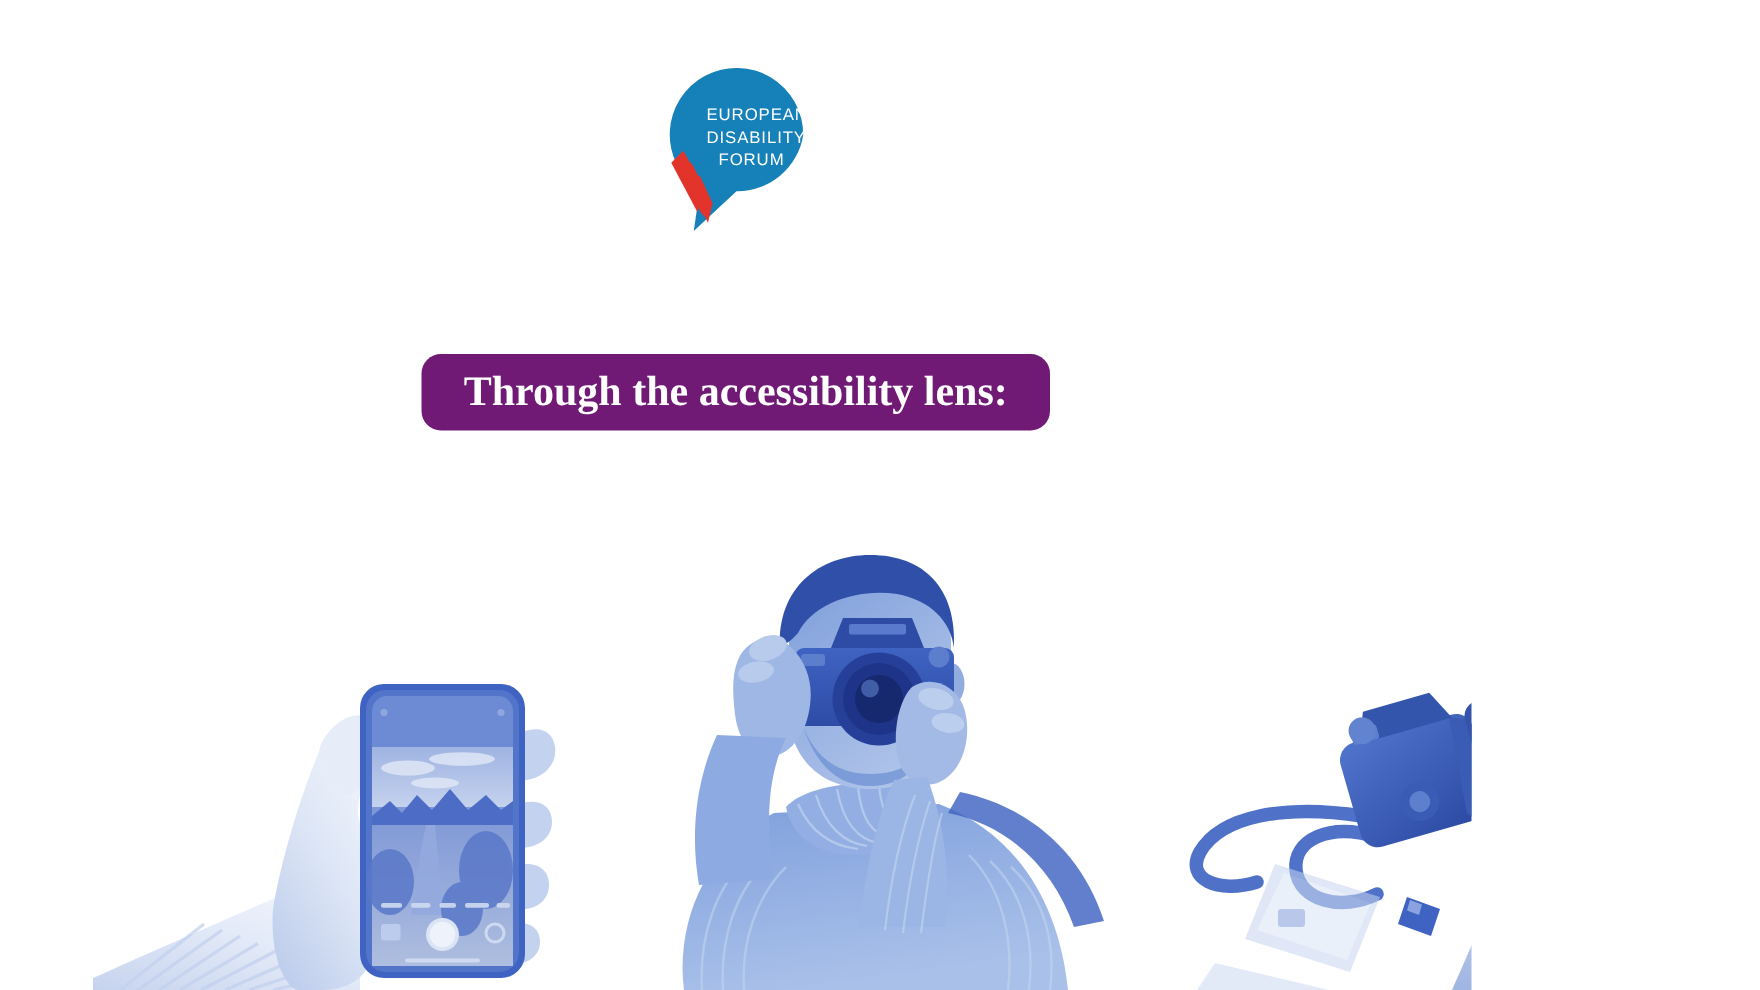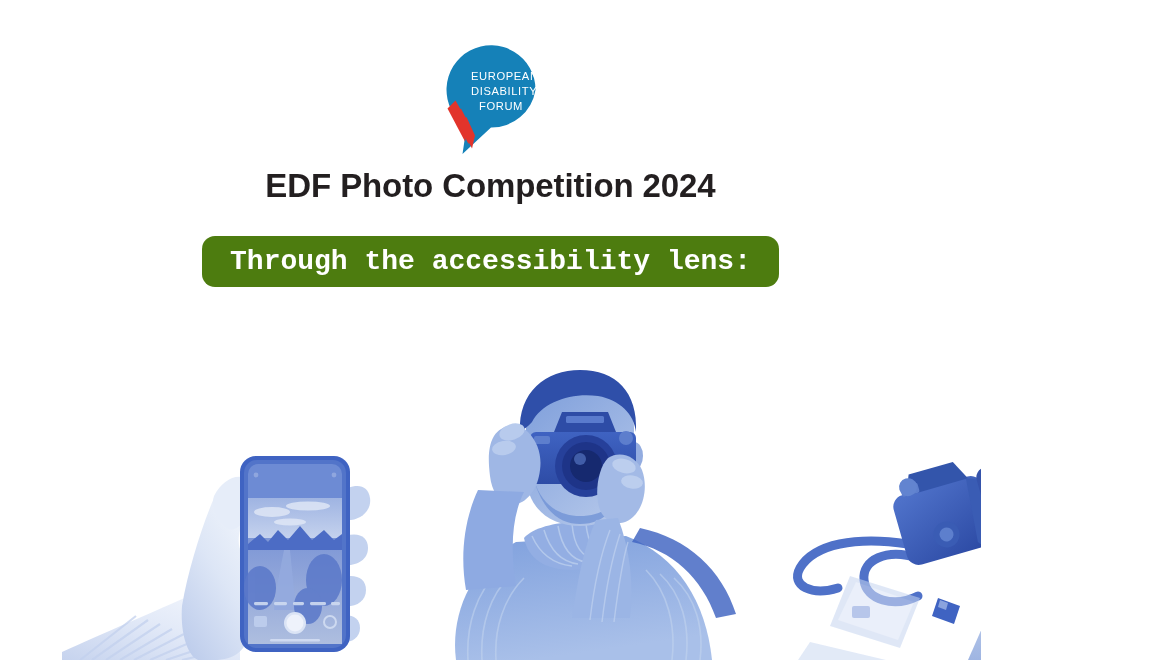--- a/index.html
+++ b/index.html
@@ -53,26 +53,26 @@
     position: absolute;
     left: 0;
     right: 0;
     top: 236px;
     display: flex;
     flex-direction: column;
     align-items: center;
   }
   .banner-line {
     display: block;
-    background: #4d7c0f;
+    background: #701a75;
     color: #ffffff;
     font-size: 28px;
     font-weight: bold;
     line-height: 1;
-    font-family: Liberation Mono, monospace;
+    font-family: Liberation Serif, serif;
     white-space: nowrap;
     border-radius: 13px;
     box-sizing: border-box;
   }
   .banner-line.line1 {
     padding: 12px 28px 11px 28px;
     margin-bottom: -3px;
     position: relative;
     z-index: 1;
   }
@@ -118,21 +118,20 @@
       <g fill="#ffffff">
         <path d="M21.8 69.2 L14.4 76.5 L27.8 102.2 L31.4 88.8 Z" opacity="0"></path>
       </g>
 
       <text x="36" y="42" fill="#ffffff" font-family="'Liberation Sans', sans-serif" font-size="11.2" letter-spacing="0.6">EUROPEAN</text>
       <text x="36" y="57" fill="#ffffff" font-family="'Liberation Sans', sans-serif" font-size="11.2" letter-spacing="0.6">DISABILITY</text>
       <text x="44" y="72" fill="#ffffff" font-family="'Liberation Sans', sans-serif" font-size="11.2" letter-spacing="0.6">FORUM</text>
     </svg>
   </div>
 
-  <div class="title">EDF Photo Competition 2024</div>
 
   <div class="banner">
     <span class="banner-line line1">Through the accessibility lens:</span>
   </div>
 
   <div class="photos">
 
     <div class="photo photo-left">
       <svg width="340" height="240" viewBox="0 0 340 240">
         <defs>

